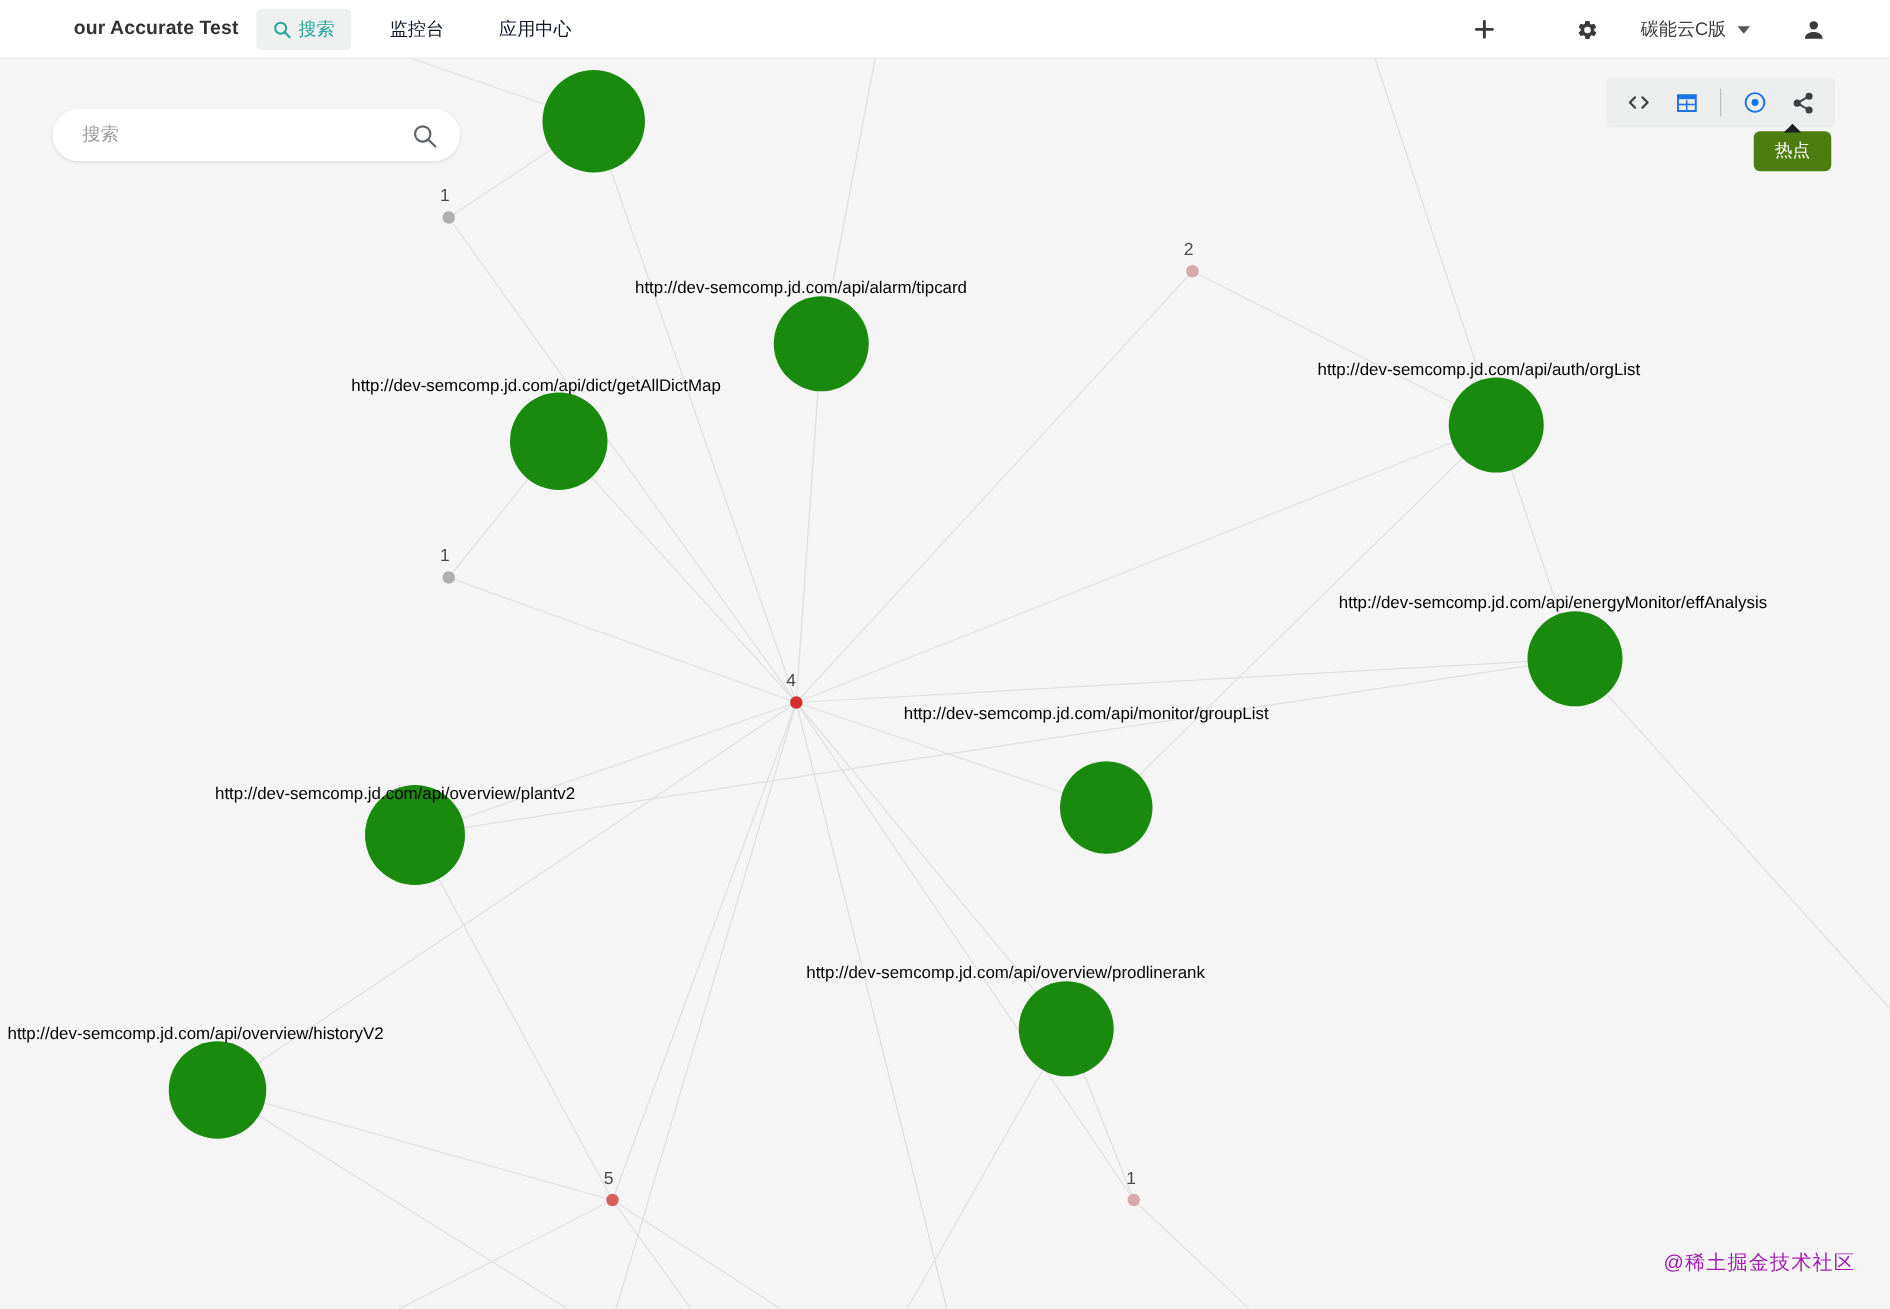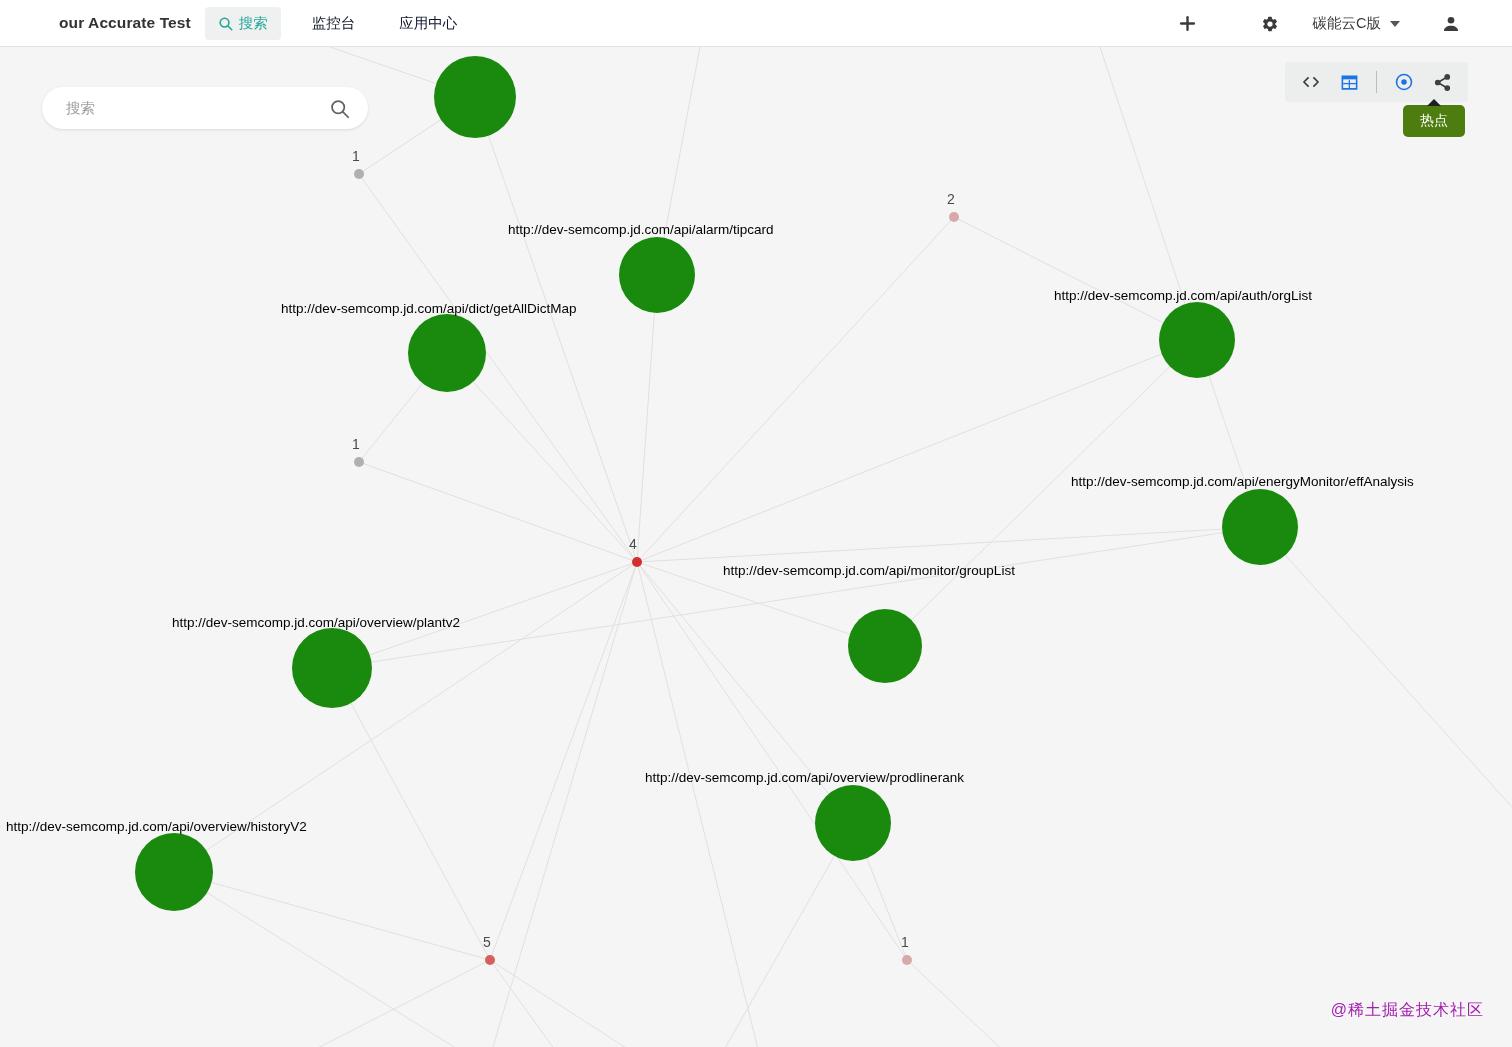--- a/index.html
+++ b/index.html
@@ -379,21 +379,21 @@
     </div>
 
     <div class="tooltip">热点</div>
 
     <div id="label-layer">
         <div class="node-label" style="left: 508px; top: 175px;">http://dev-semcomp.jd.com/api/alarm/tipcard</div>
         <div class="node-label" style="left: 281px; top: 254px; text-align: right;">http://dev-semcomp.jd.com/api/dict/getAllDictMap</div>
         <div class="node-label" style="left: 1054px; top: 241px;">http://dev-semcomp.jd.com/api/auth/orgList</div>
         <div class="node-label" style="left: 1071px; top: 427px;">http://dev-semcomp.jd.com/api/energyMonitor/effAnalysis</div>
         <div class="node-label" style="left: 723px; top: 516px;">http://dev-semcomp.jd.com/api/monitor/groupList</div>
-        <div class="node-label" style="left: 172px; top: 568px;">http://dev-semcomp.jd.com/api/overview/plantv2</div>
+        <div class="node-label" style="left: 172px; top: 580px;">http://dev-semcomp.jd.com/api/overview/plantv2</div>
         <div class="node-label" style="left: 645px; top: 723px;">http://dev-semcomp.jd.com/api/overview/prodlinerank</div>
         <div class="node-label" style="left: 6px; top: 772px;">http://dev-semcomp.jd.com/api/overview/historyV2</div>
         <div class="dot-label" style="left: 352px; top: 101px;">1</div>
         <div class="dot-label" style="left: 947px; top: 144px;">2</div>
         <div class="dot-label" style="left: 352px; top: 389px;">1</div>
         <div class="dot-label" style="left: 483px; top: 887px;">5</div>
         <div class="dot-label" style="left: 901px; top: 887px;">1</div>
         <div class="dot-label" style="left: 629px; top: 489px;">4</div>
       </div>
 

